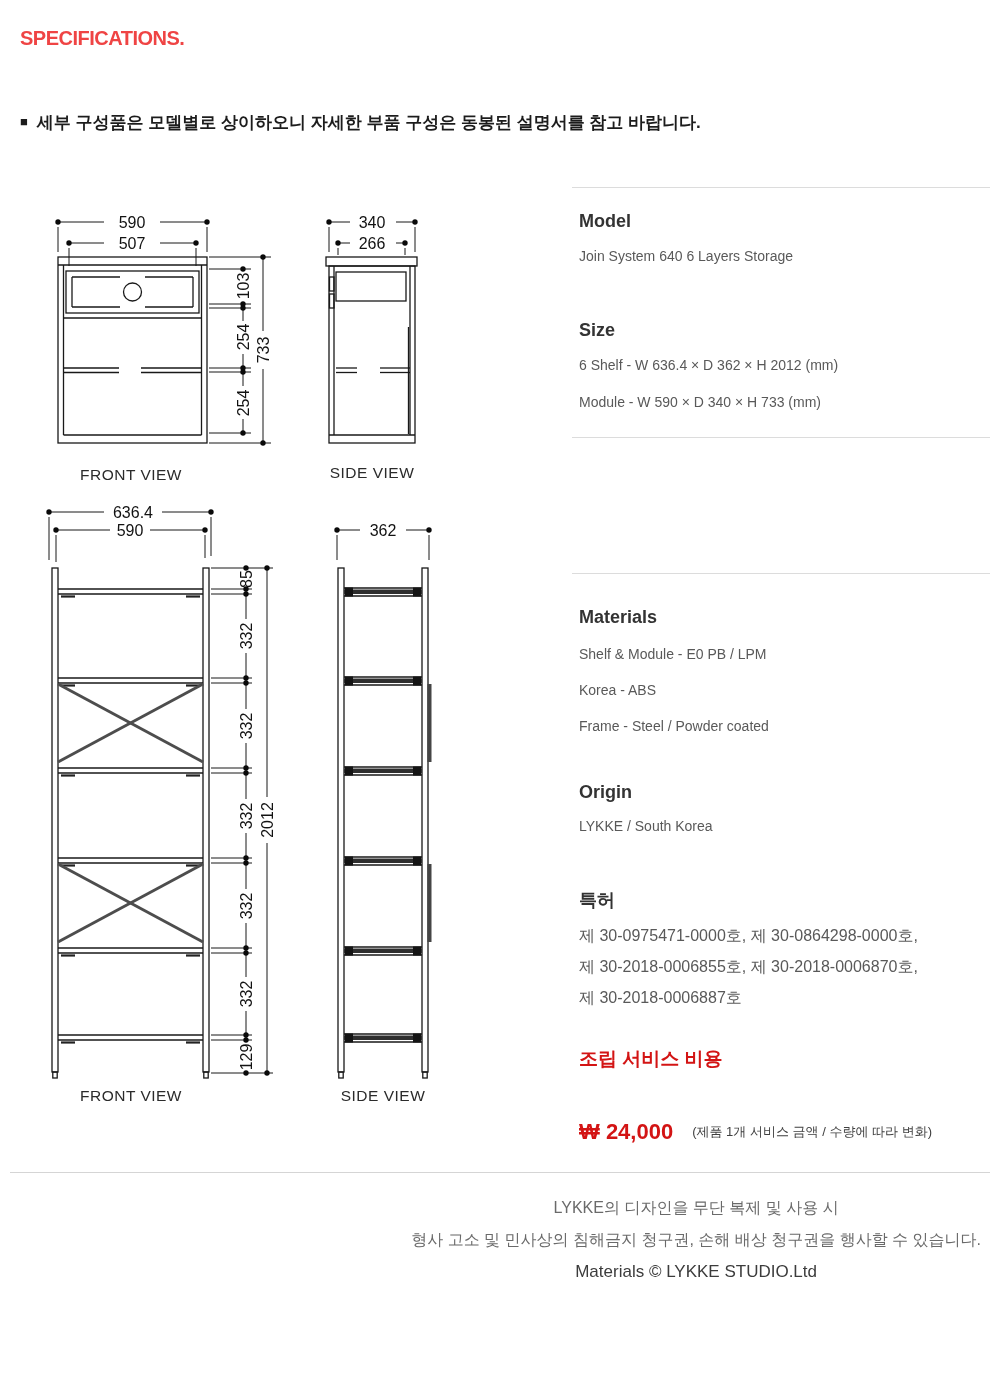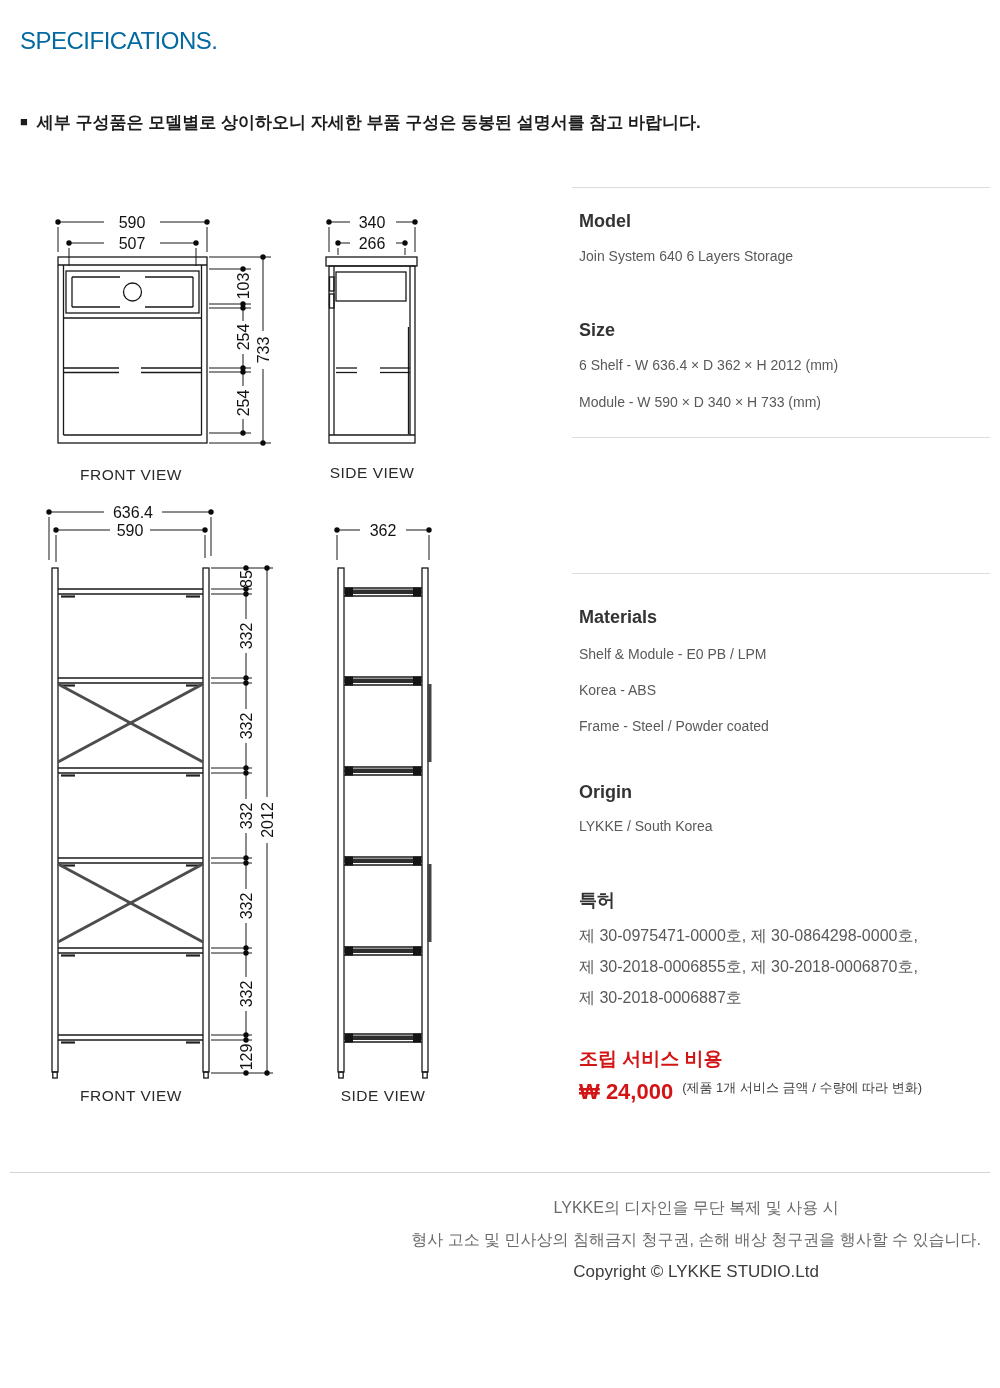--- a/index.html
+++ b/index.html
@@ -1,30 +1,30 @@
 <!DOCTYPE html>
 <html><head>
 <meta charset="utf-8">
 <style>
   html,body{margin:0;padding:0;background:#ffffff;}
   .page{position:relative;width:1000px;height:1388px;background:#fff;
         font-family:"Liberation Sans",sans-serif;overflow:hidden;color:#333;}
   .abs{position:absolute;}
-  .page-title{font-size:24px;font-weight:400;color:#0369a1;letter-spacing:-0.5px;}
+  .page-title{font-size:20px;font-weight:700;color:#ef4444;letter-spacing:-0.5px;}
   .notice{font-size:17px;font-weight:700;color:#1c1c1c;}
   .notice .bullet{font-size:13px;margin-right:9px;position:relative;top:-2px;}
   .h-rule{position:absolute;height:1px;background:#dcdcdc;}
   .sec-heading{font-size:18px;font-weight:700;color:#333;}
   .sec-text{font-size:14px;color:#595959;}
   .sec-rows .row{line-height:37px;}
   .mat-rows .row{line-height:36px;}
   .patent-rows{font-size:16px;color:#595959;}
   .patent-rows .row{line-height:31px;}
   .red-heading{font-size:19px;font-weight:700;color:#d31414;}
-  .price-line{display:flex;align-items:flex-start;gap:9px;}
+  .price-line{display:flex;align-items:center;gap:19px;margin-top:40px;}
   .price{font-size:22px;font-weight:700;color:#d31414;}
   .price-note{font-size:13px;color:#404040;}
   .footer-block{text-align:center;font-size:16px;color:#6a6a6a;}
   .footer-block .row{line-height:32px;}
   .footer-block .copyright{font-size:17px;color:#3c3c3c;font-weight:500;}
   svg text{font-family:"Liberation Sans",sans-serif;font-size:16px;fill:#121212;}
   svg text.viewlabel{font-size:15.5px;fill:#2b2b2b;letter-spacing:0.5px;}
 </style>
 </head>
 <body>
@@ -350,16 +350,16 @@
   <div class="abs red-heading" style="left:579px;top:1046px;">조립 서비스 비용</div>
   <div class="abs price-line" style="left:579px;top:1079px;">
     <span class="price">₩ 24,000</span>
     <span class="price-note">(제품 1개 서비스 금액 / 수량에 따라 변화)</span>
   </div>
 
   <div class="h-rule" style="left:10px;top:1172px;width:980px;background:#d5d5d5;"></div>
   <div class="abs footer-block" style="right:19px;top:1192px;">
     <div class="row">LYKKE의 디자인을 무단 복제 및 사용 시</div>
     <div class="row">형사 고소 및 민사상의 침해금지 청구권, 손해 배상 청구권을 행사할 수 있습니다.</div>
-    <div class="row copyright">Copyright © LYKKE STUDIO.Ltd</div>
+    <div class="row copyright">Materials © LYKKE STUDIO.Ltd</div>
   </div>
 
 </div>
 
 </body></html>

